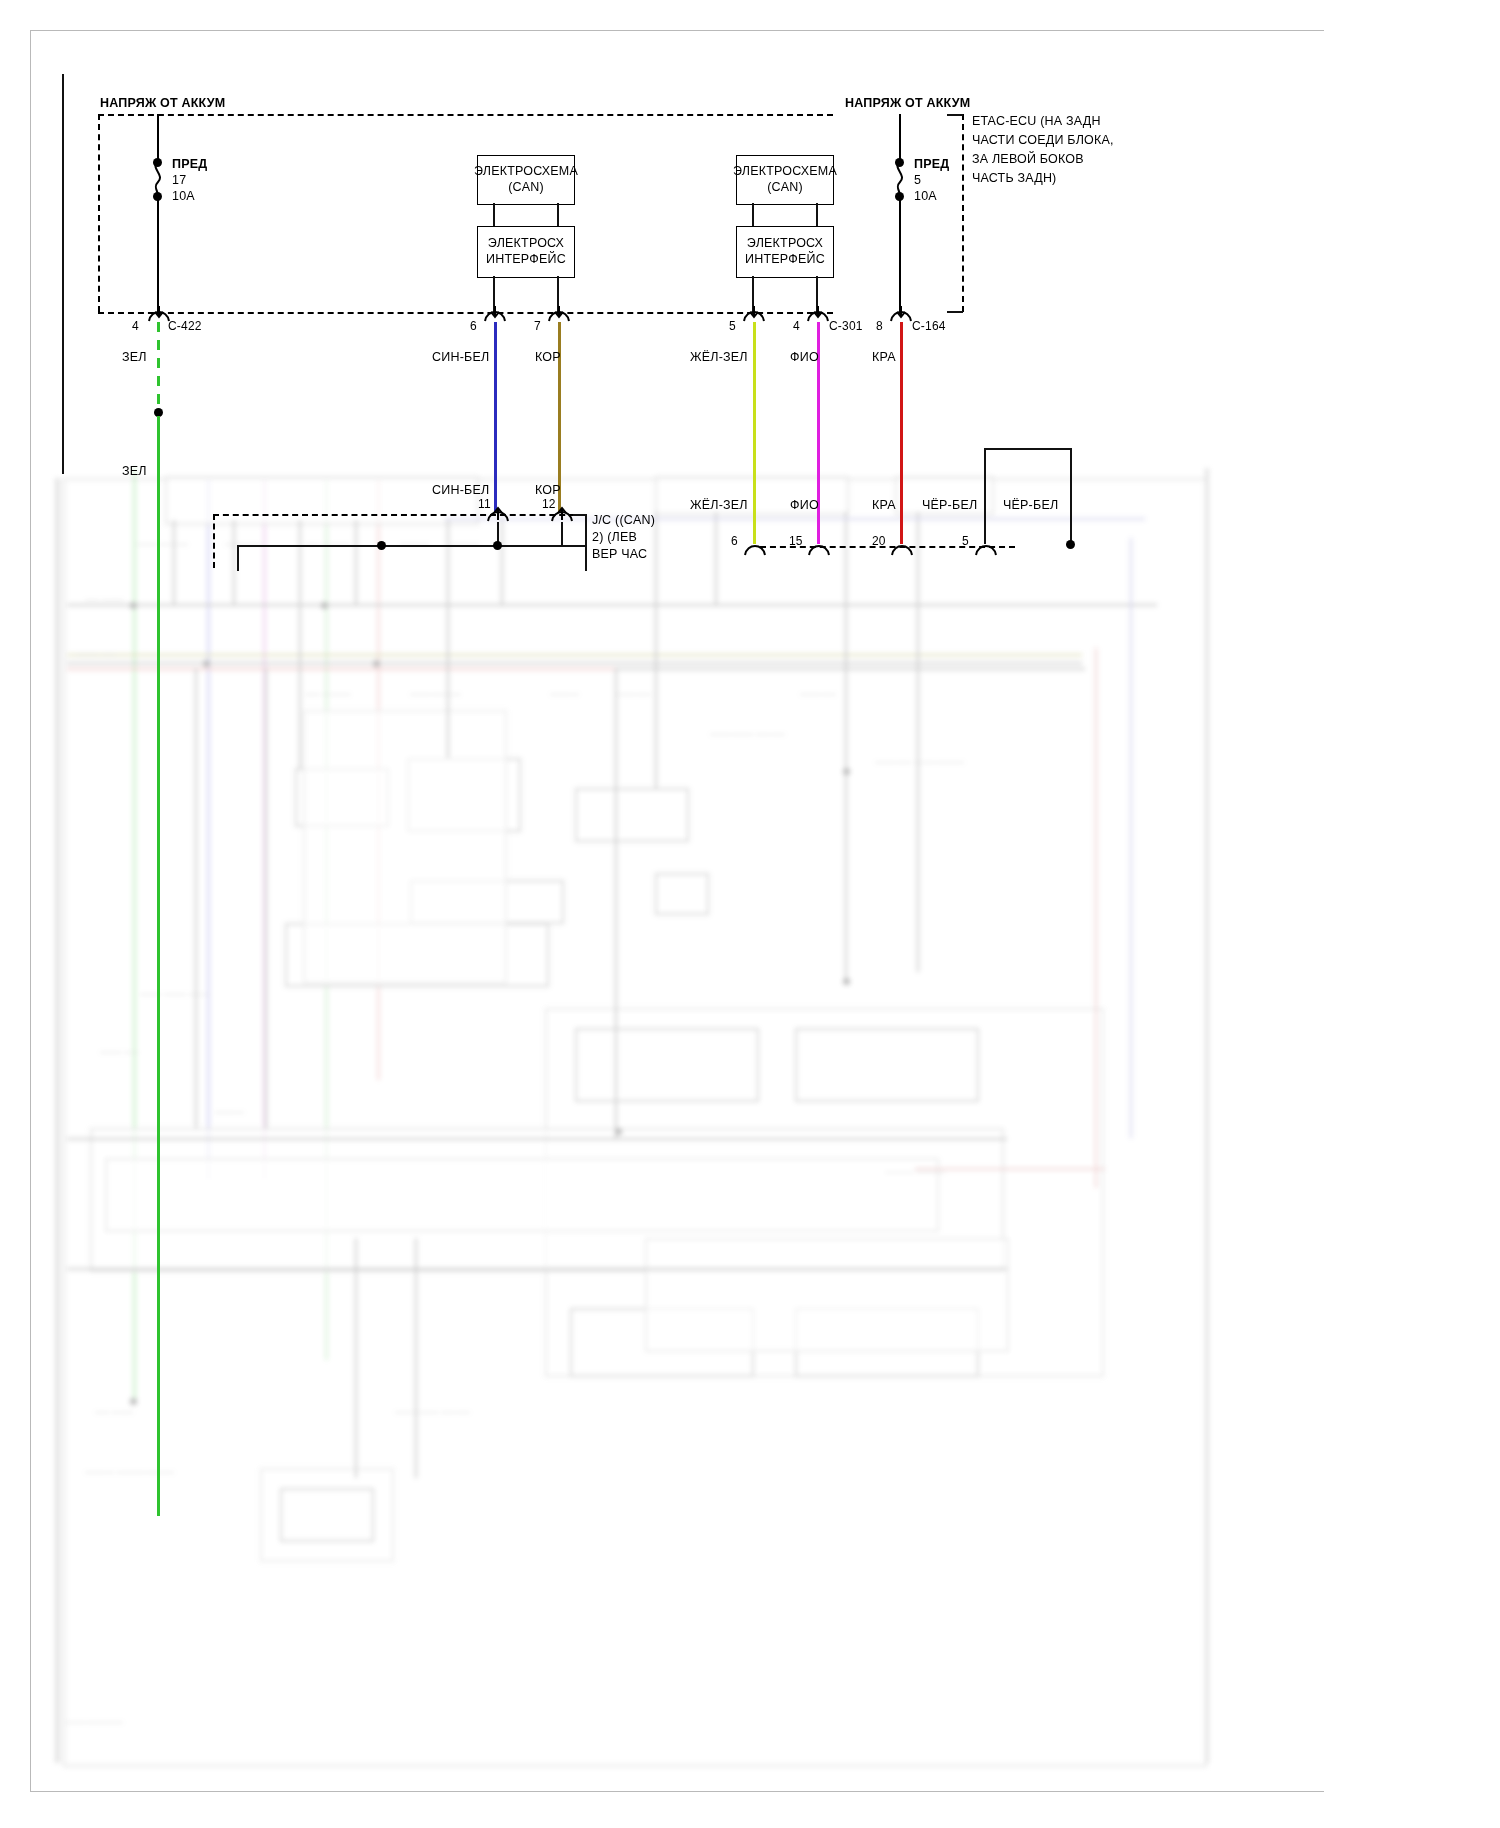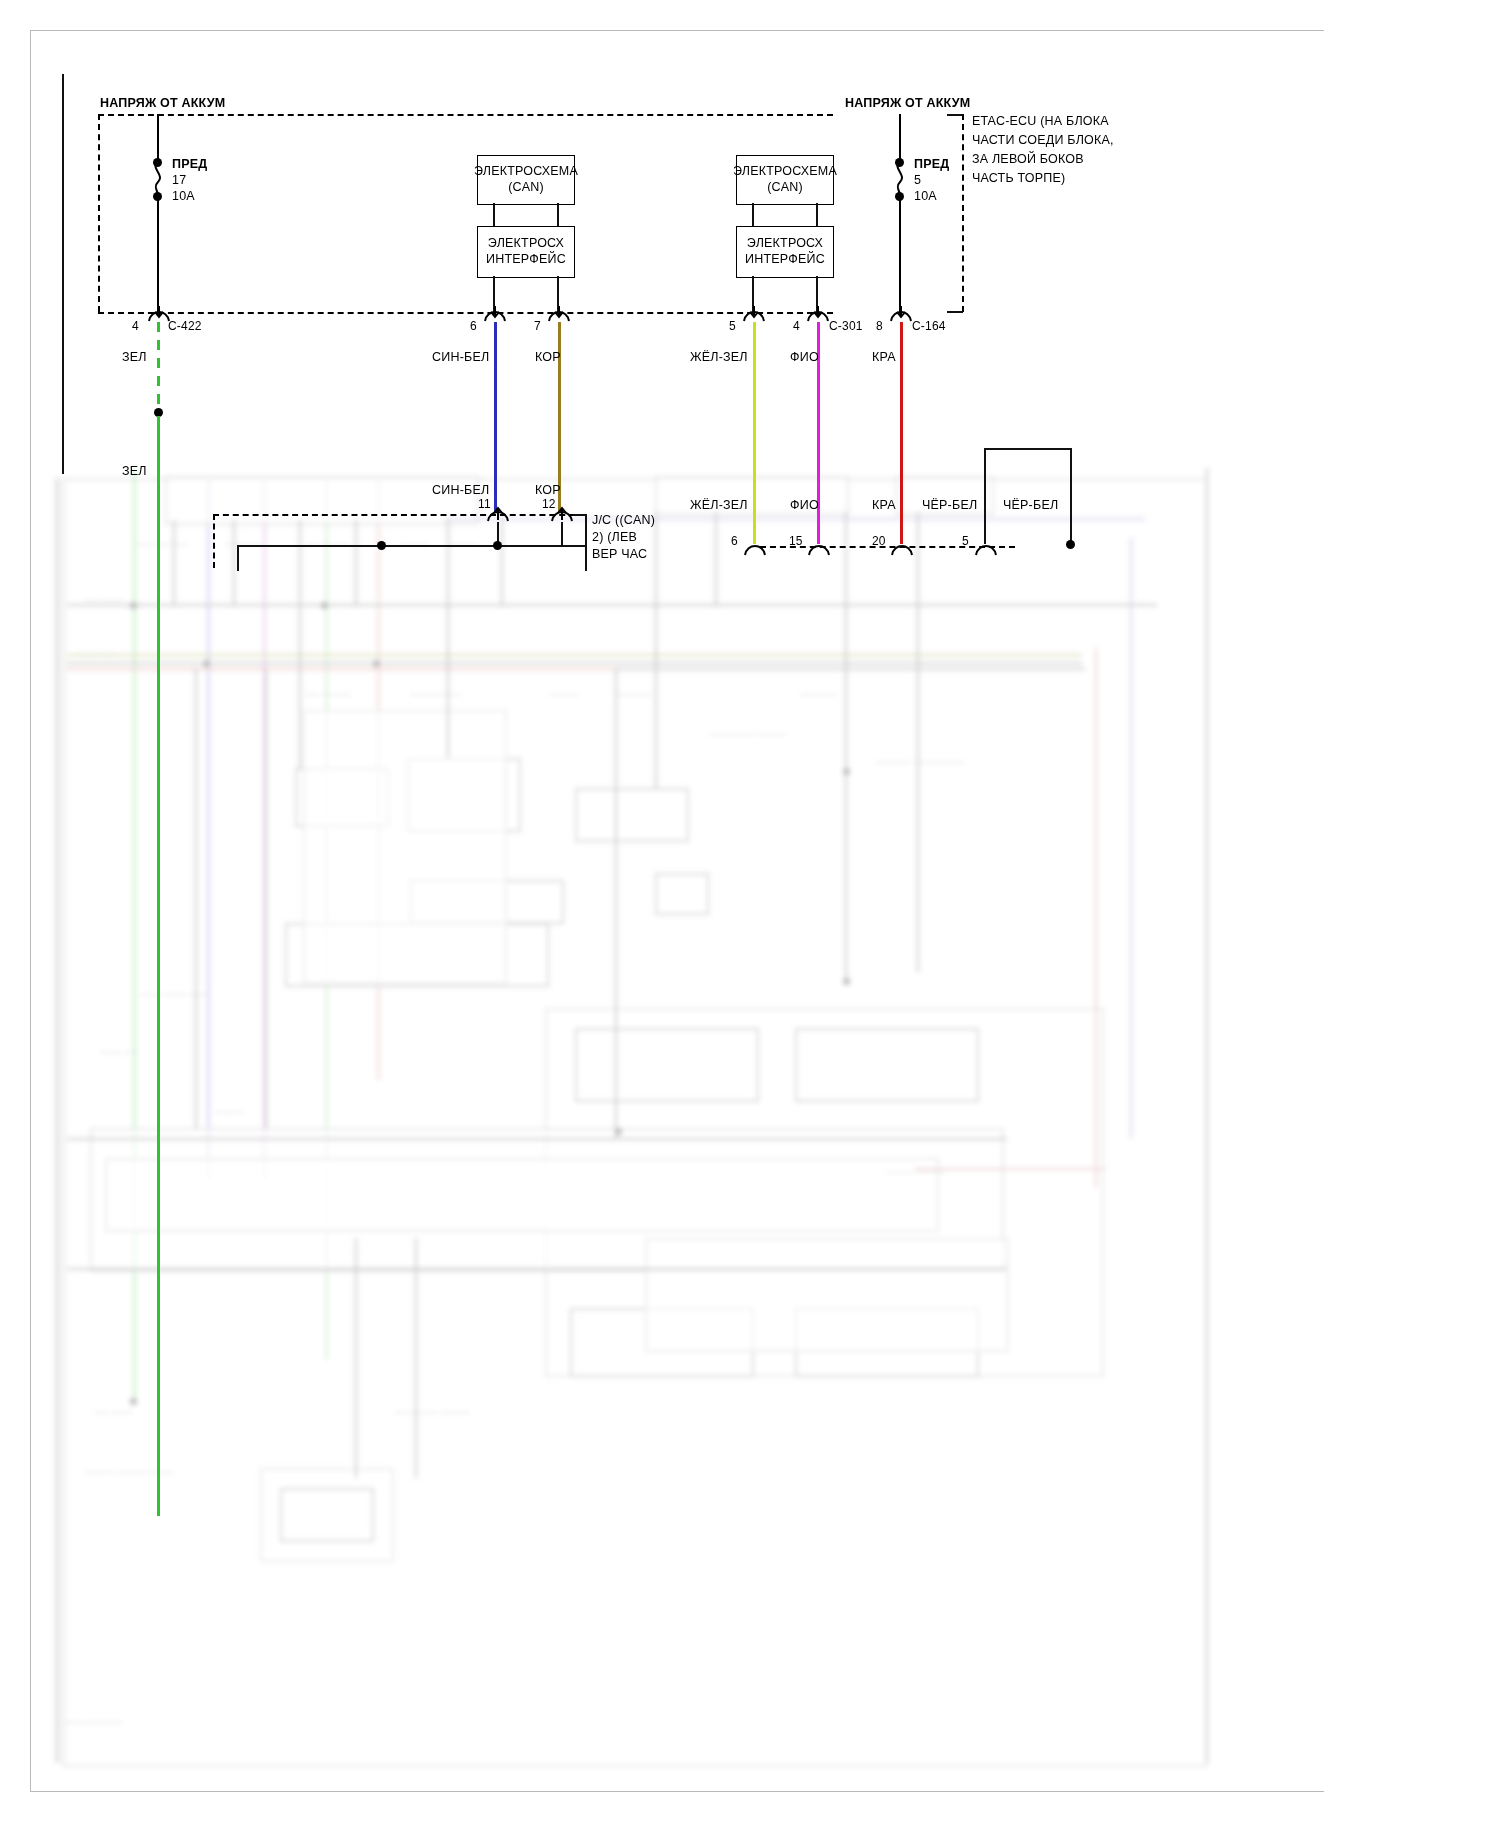--- a/index.html
+++ b/index.html
@@ -195,24 +195,24 @@
     <svg width="16" height="34" viewBox="0 0 16 34">
       <path d="M6 0 C 0 7, 14 13, 7 20 C 1 26, 9 30, 6 34" stroke="#000" stroke-width="2" fill="none"></path>
     </svg>
   </div>
   <div class="dot" style="left:895px;top:192px;"></div>
   <div class="vline" style="left:899px;top:196px;height:118px;"></div>
   <span class="lbl" style="left:914px;top:157px;font-weight:600;">ПРЕД</span>
   <span class="lbl" style="left:914px;top:173px;">5</span>
   <span class="lbl" style="left:914px;top:189px;">10A</span>
 
-  <span class="lbl" style="left:972px;top:114px;">ETAC-ECU (НА БЛОКА</span>
+  <span class="lbl" style="left:972px;top:114px;">ETAC-ECU (НА ЗАДН</span>
   <span class="lbl" style="left:972px;top:133px;">ЧАСТИ СОЕДИ БЛОКА,</span>
   <span class="lbl" style="left:972px;top:152px;">ЗА ЛЕВОЙ БОКОВ</span>
-  <span class="lbl" style="left:972px;top:171px;">ЧАСТЬ ТОРПЕ)</span>
+  <span class="lbl" style="left:972px;top:171px;">ЧАСТЬ ЗАДН)</span>
 
   <div class="box" style="left:477px;top:155px;width:96px;height:48px;">
     <span>ЭЛЕКТРОСХЕМА</span>
     <span>(CAN)</span>
   </div>
   <div class="thin-v" style="left:493px;top:203px;height:23px;"></div>
   <div class="thin-v" style="left:557px;top:203px;height:23px;"></div>
   <div class="box" style="left:477px;top:226px;width:96px;height:50px;">
     <span>ЭЛЕКТРОСХ</span>
     <span>ИНТЕРФЕЙС</span>

